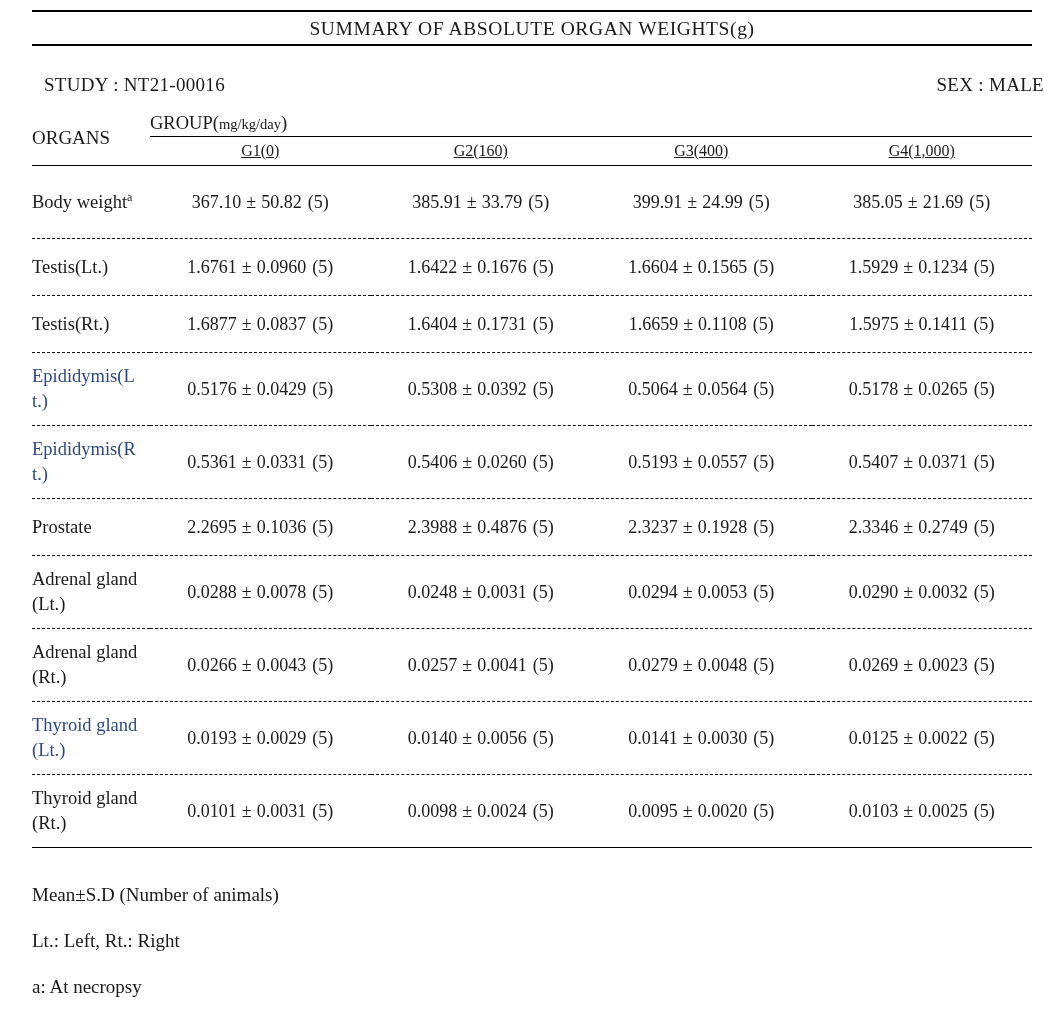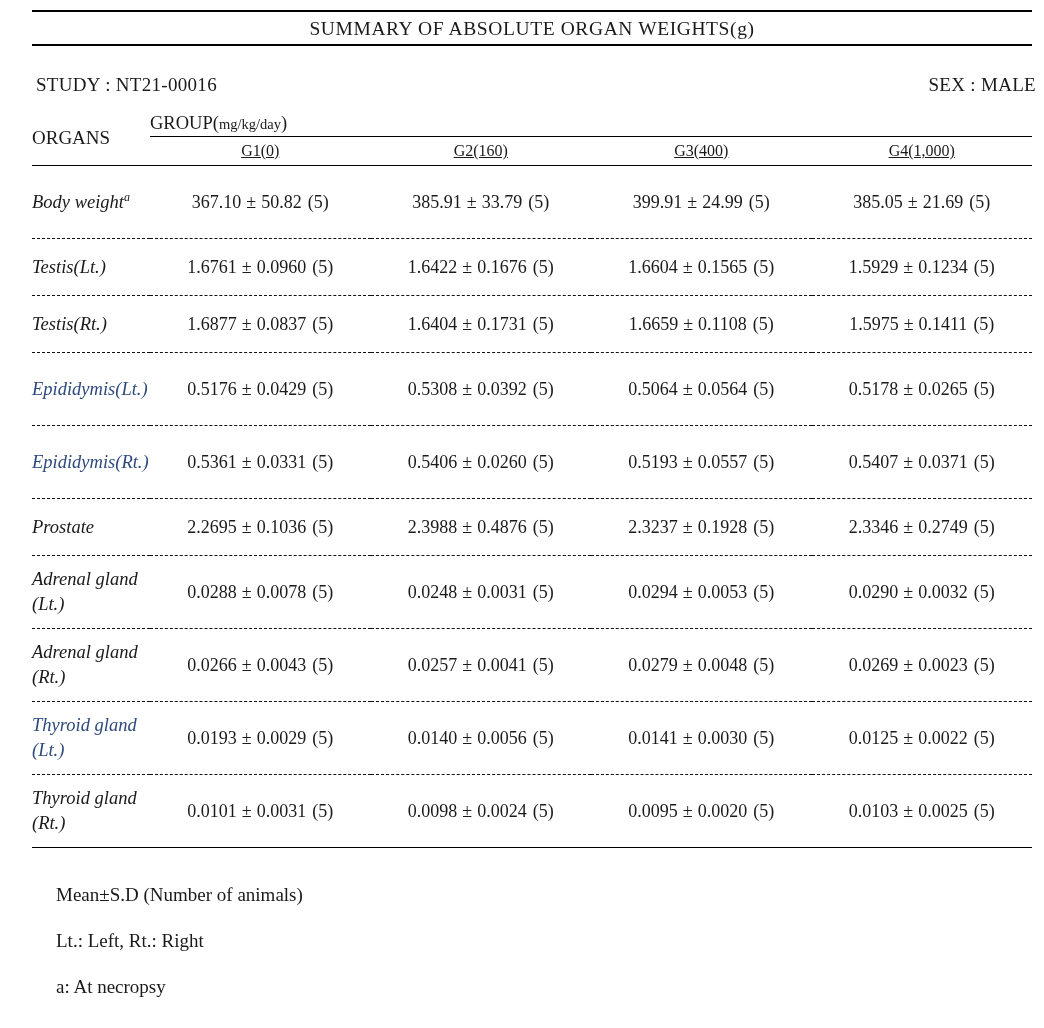--- a/index.html
+++ b/index.html
@@ -38,21 +38,21 @@
     text-align: center;
     font-size: 19.5px;
     line-height: 34px;
     letter-spacing: 0.6px;
     white-space: nowrap;
   }
 
   
   .study-line {
     position: absolute;
-    left: 36px;
+    left: 44px;
     top: 74px;
     width: 1000px;
     display: flex;
     justify-content: space-between;
     align-items: flex-start;
     font-size: 19px;
     letter-spacing: 0.3px;
   }
   .study-line .sex { white-space: nowrap; }
   .study-line .study { white-space: nowrap; }
@@ -109,21 +109,20 @@
   }
 
   
   .row-organ {
     text-align: left;
     font-size: 18.5px;
     line-height: 25px;
     padding-right: 2px;
     padding-left: 2px;
     word-break: break-all;
-    font-style: italic;
   }
   .row-organ.blue { color: #2e4a7d; }
   .row-val {
     text-align: center;
     font-size: 18px;
     white-space: nowrap;
     font-variant-numeric: tabular-nums;
   }
   .row-val .pm { padding: 0 5px; }
   .row-val .n  { padding-left: 6px; }
@@ -148,21 +147,21 @@
 
   
   .footnotes {
     position: absolute;
     left: 32px;
     top: 872px;
     width: 1000px;
     font-size: 19px;
     line-height: 46px;
   }
-  .footnotes div { white-space: nowrap; margin-left: 24px; }
+  .footnotes div { white-space: nowrap; }
 </style>
 </head>
 <body>
 
 <div class="page">
 
   <div class="title-block">
     <div class="doc-title">SUMMARY  OF  ABSOLUTE  ORGAN  WEIGHTS(g)</div>
   </div>
 

